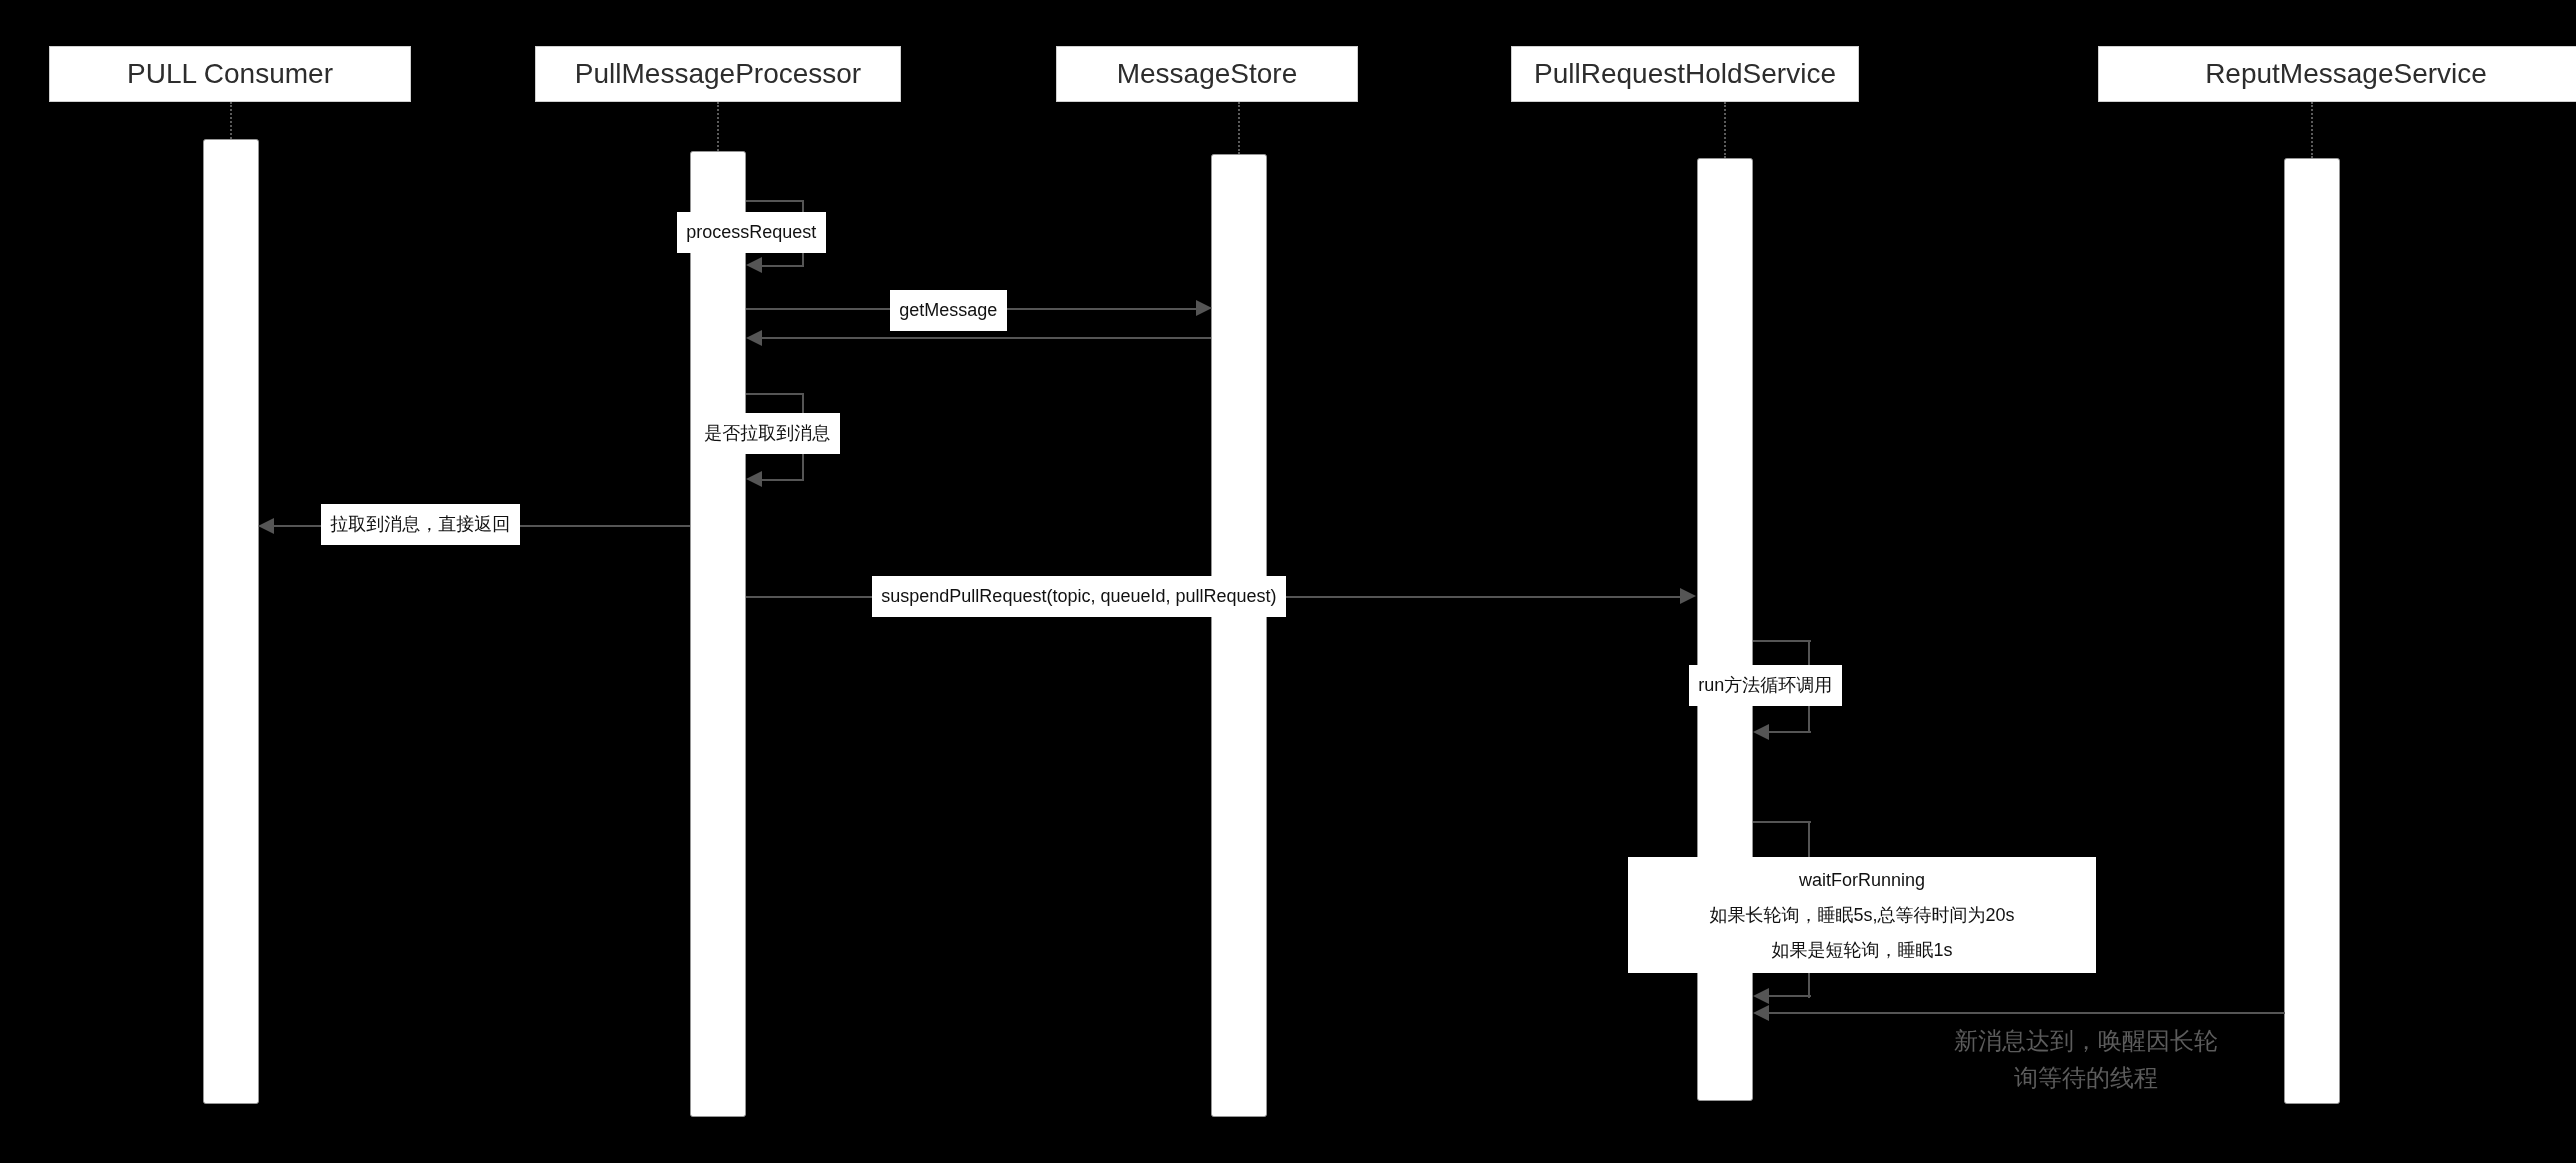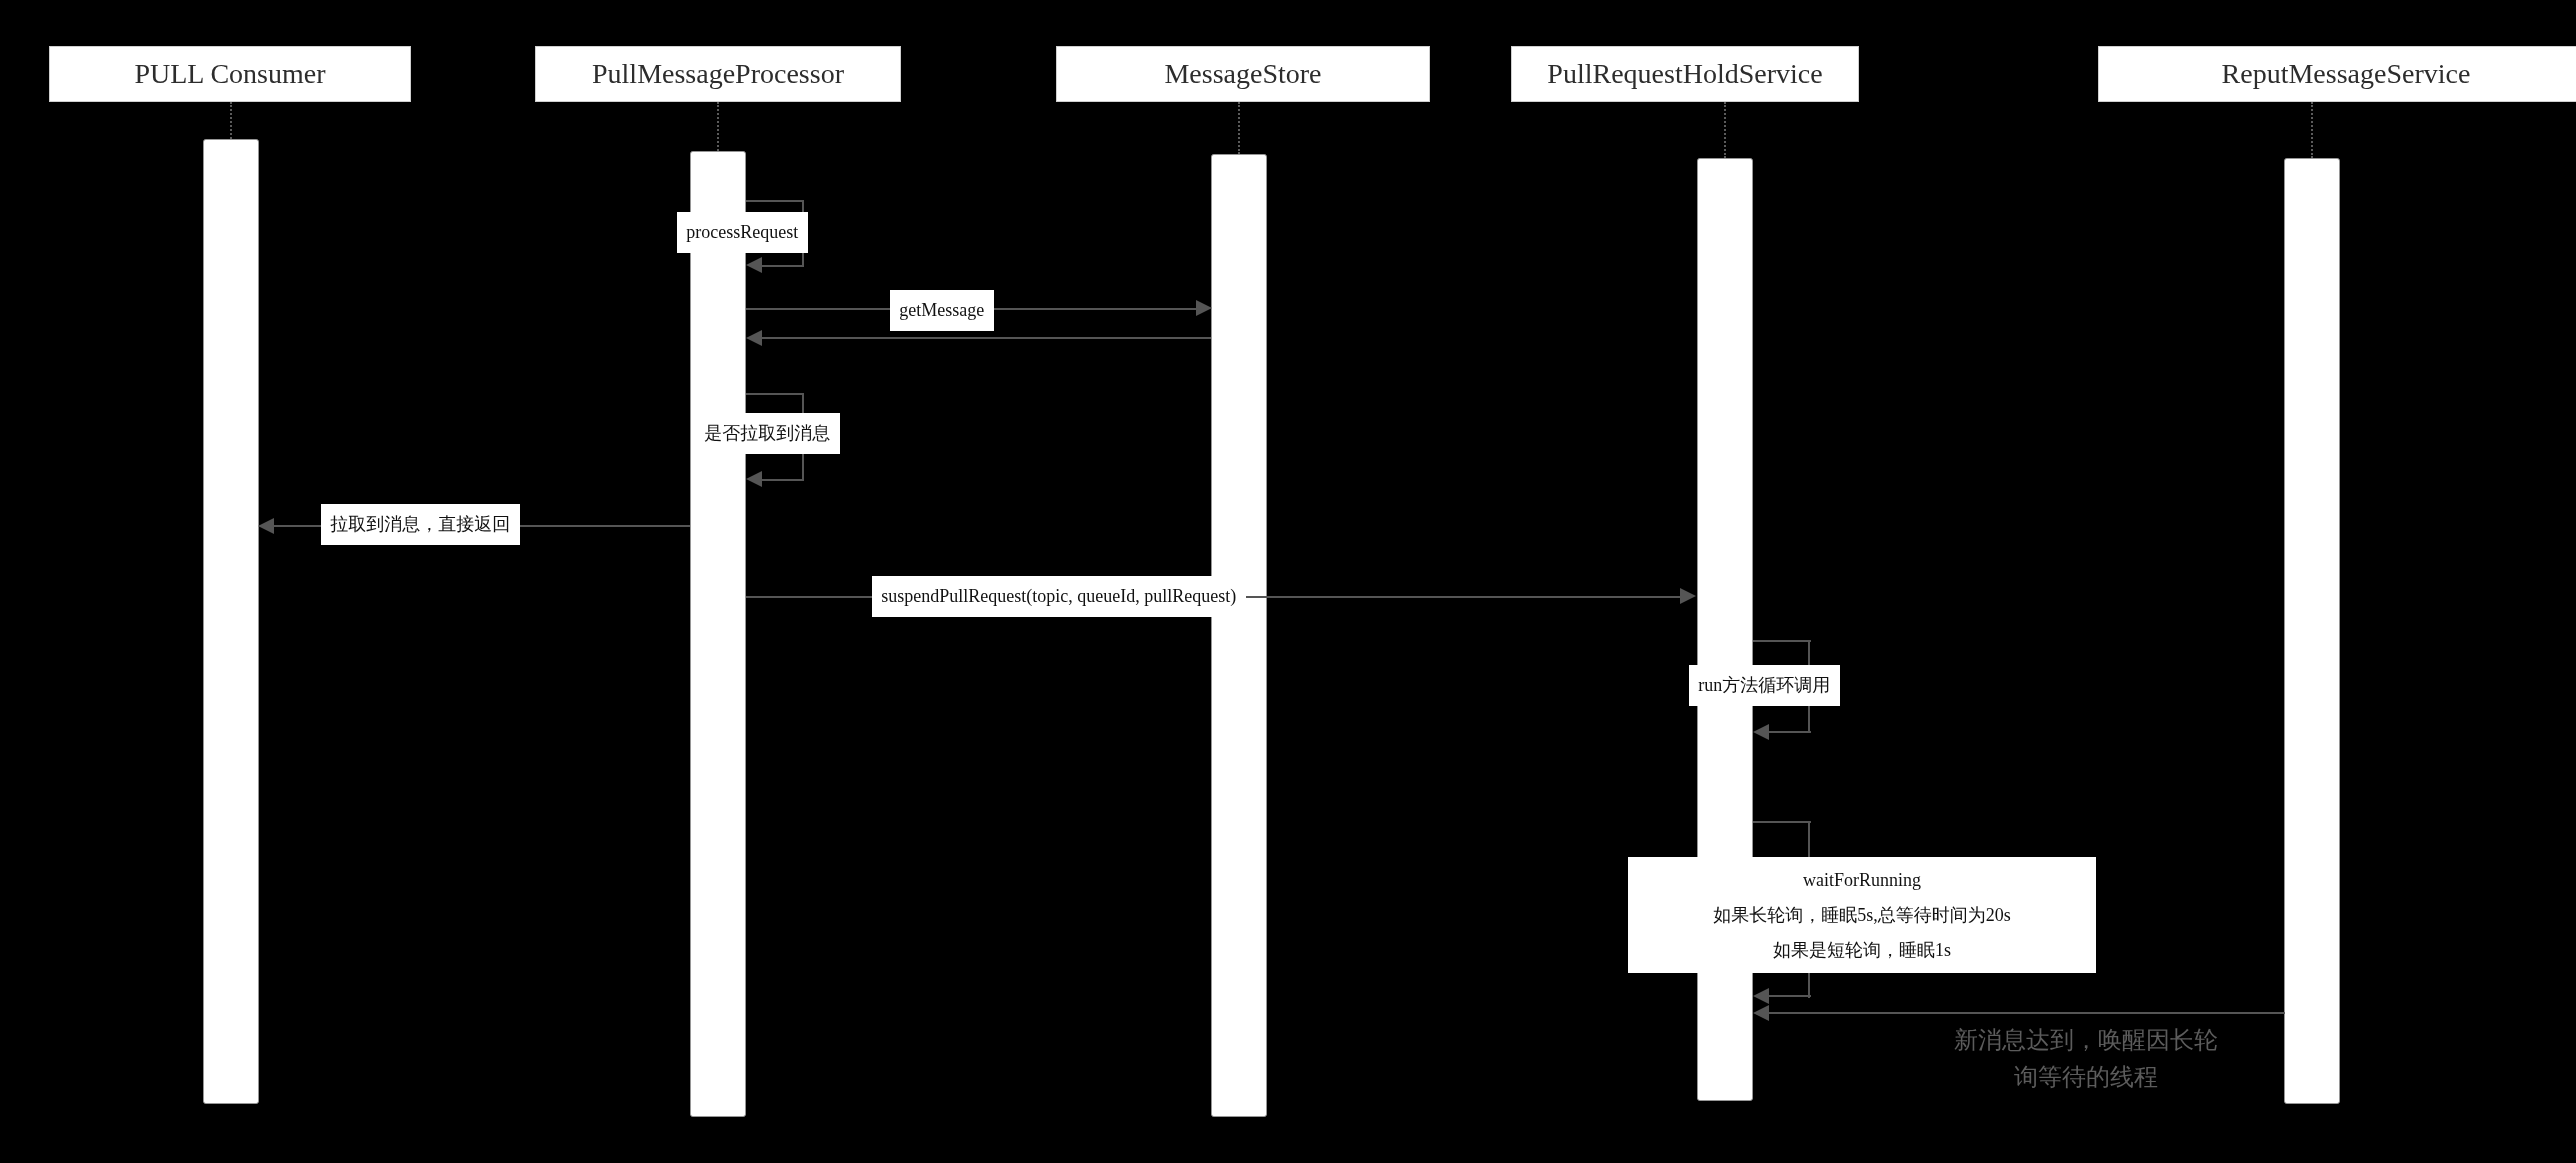--- a/index.html
+++ b/index.html
@@ -1,20 +1,20 @@
 <!DOCTYPE html>
 <html style="--background: #000000; --participant-fill: #ffffff; --participant-text: #2d2d2d; --arrow: #555555; --label-fill: #ffffff; --label-text: #111111; --muted-text: #5c5c5c;font-size:15px"><head>
 <meta charset="utf-8">
 <style>
   *{box-sizing:border-box}
   html,body{margin:0;padding:0;background:#000}
   .canvas{
     position:relative;width:2576px;height:1163px;
     background:var(--background,#000);
-    font-family:Liberation Serif, serif;
+    font-family:Liberation Sans, sans-serif;
     overflow:hidden;
   }
   .pbox{
     position:absolute;top:46px;height:56px;
     background:var(--participant-fill,#ffffff);
     border:0.9px solid #cfcfcf;
     color:var(--participant-text,#2d2d2d);
     font-size:28px;
     display:flex;align-items:center;justify-content:center;
   }
@@ -42,21 +42,21 @@
     font-size:24px;line-height:37px;text-align:center;
   }
 </style>
 </head>
 <body>
 
 <div class="canvas">
 
   <div class="pbox" style="left:49px;width:362px">PULL Consumer</div>
   <div class="pbox" style="left:535px;width:366px">PullMessageProcessor</div>
-  <div class="pbox" style="left:1056px;width:374px">MessageStore</div>
+  <div class="pbox" style="left:1056px;width:302px">MessageStore</div>
   <div class="pbox" style="left:1511px;width:348px">PullRequestHoldService</div>
   <div class="pbox" style="left:2098px;width:496px">ReputMessageService</div>
 
   <div class="dotline" style="left:230px;top:102px;height:37px"></div>
   <div class="dotline" style="left:717px;top:102px;height:49px"></div>
   <div class="dotline" style="left:1238px;top:102px;height:52px"></div>
   <div class="dotline" style="left:1724px;top:102px;height:56px"></div>
   <div class="dotline" style="left:2311px;top:102px;height:56px"></div>
 
   <div class="bar" style="left:203px;top:139px;height:965px"></div>

